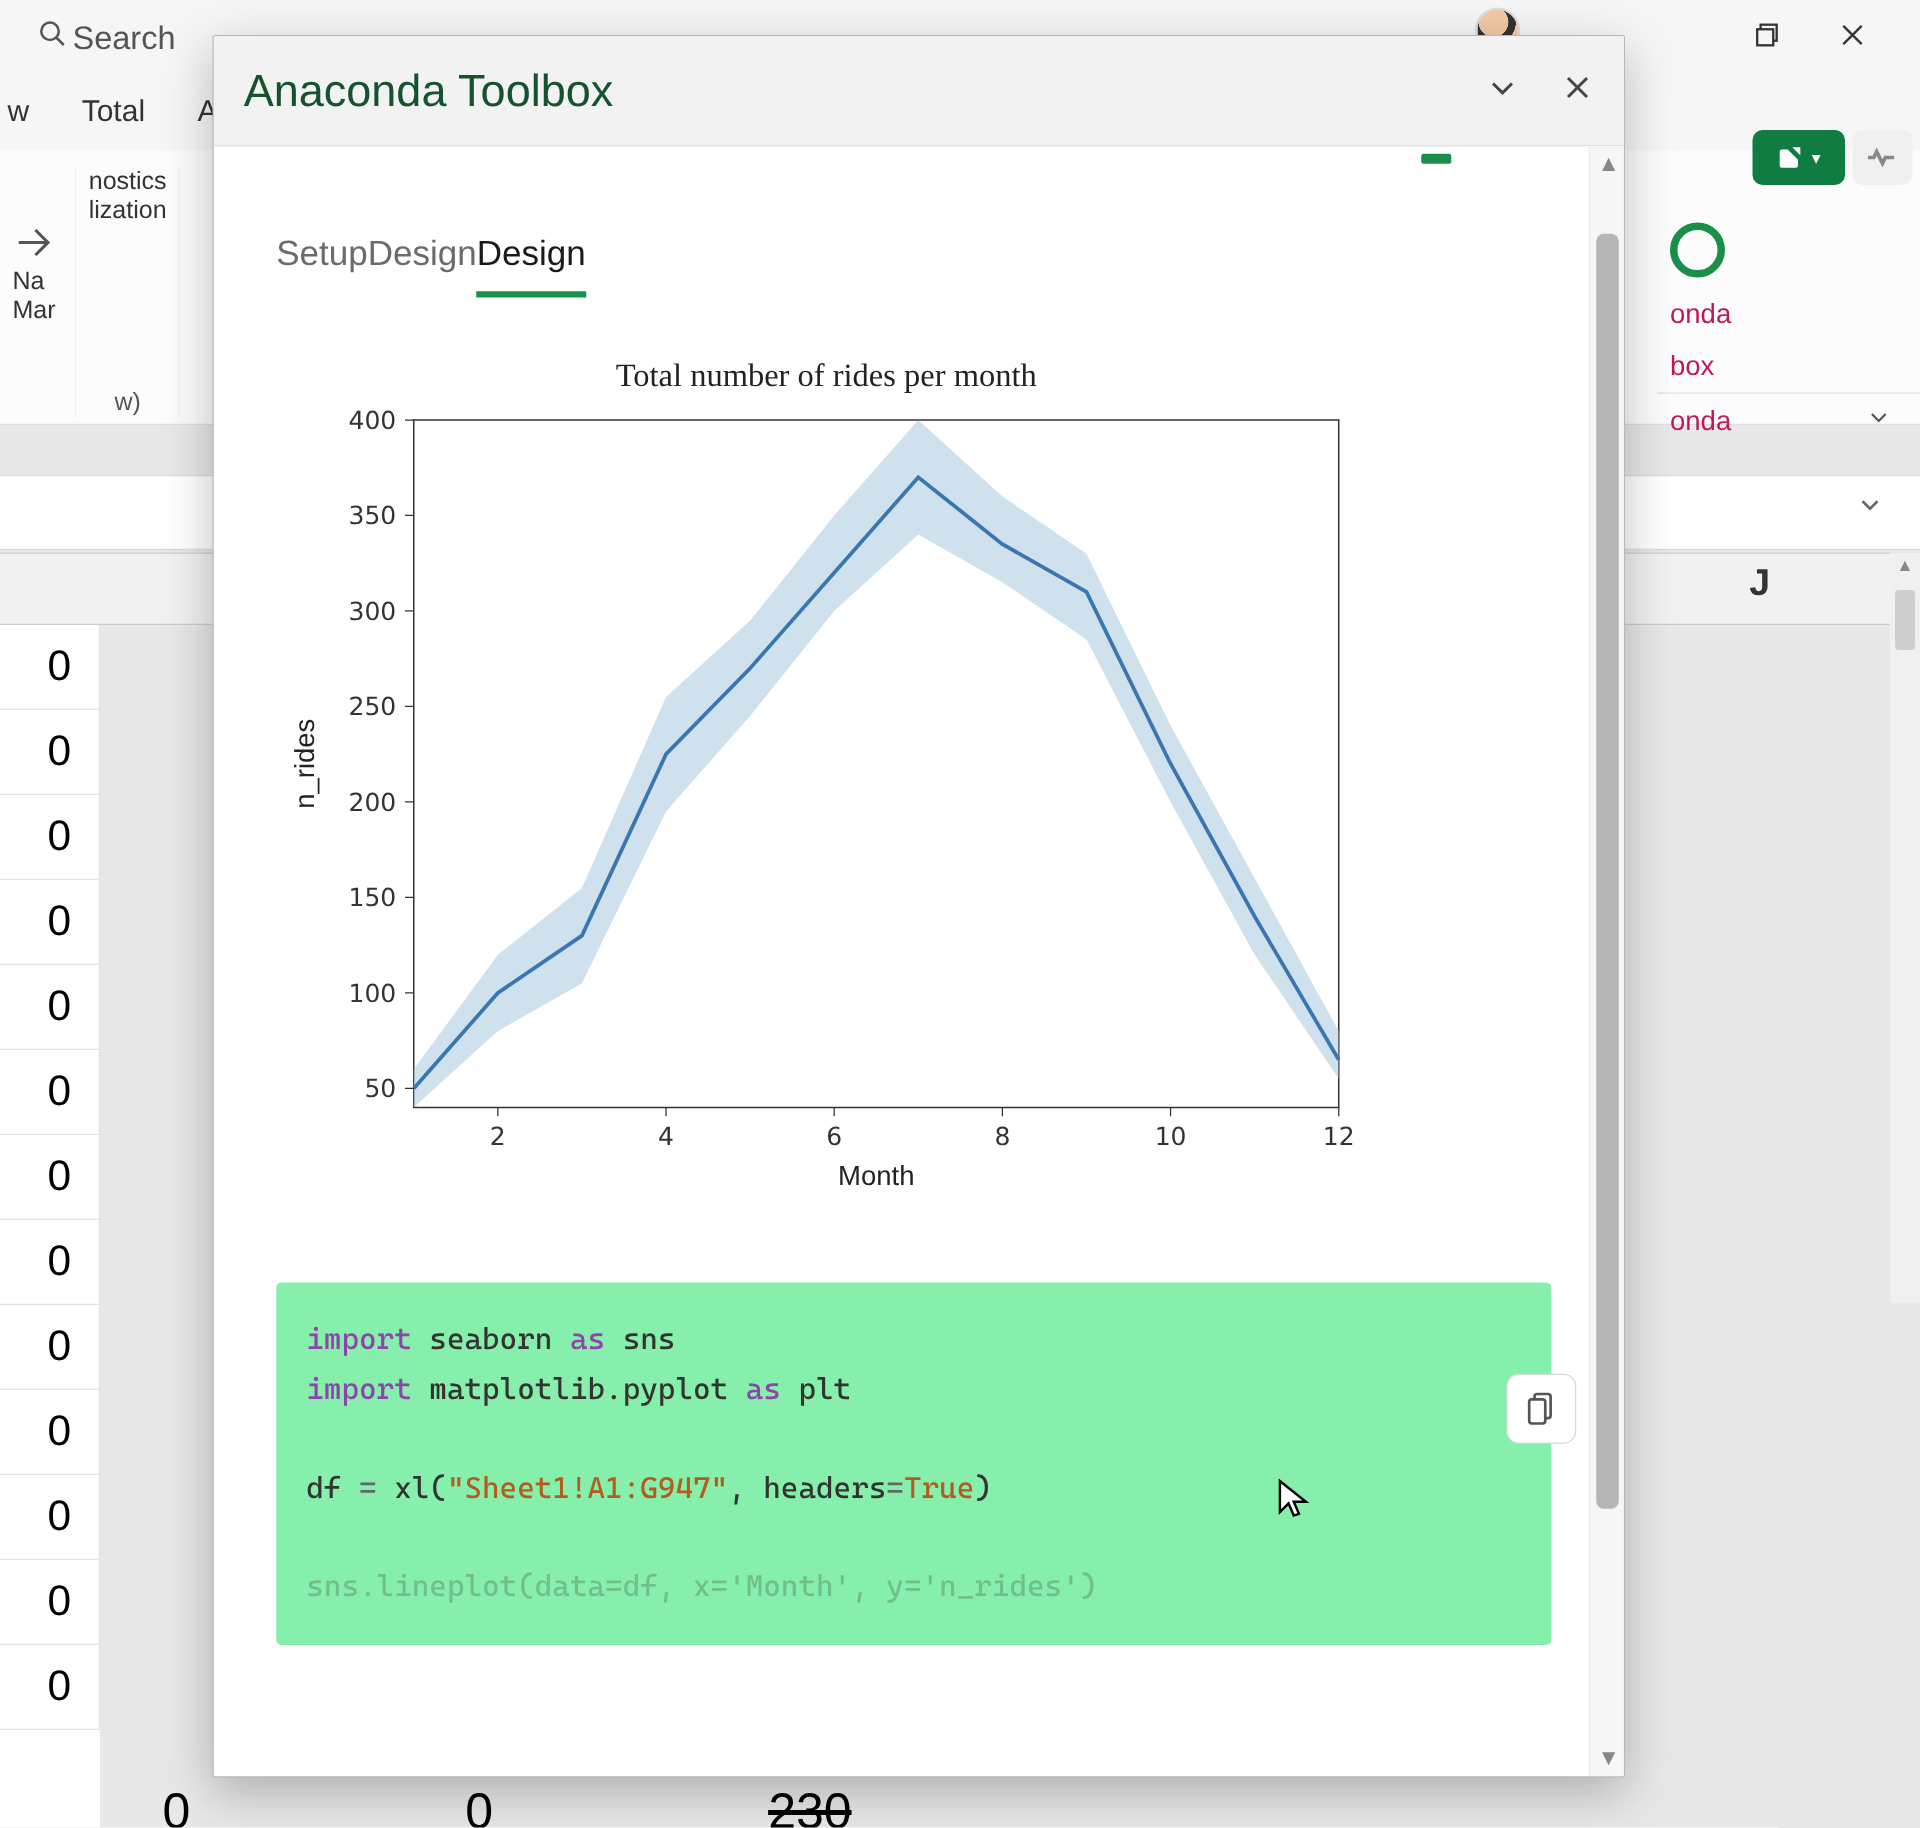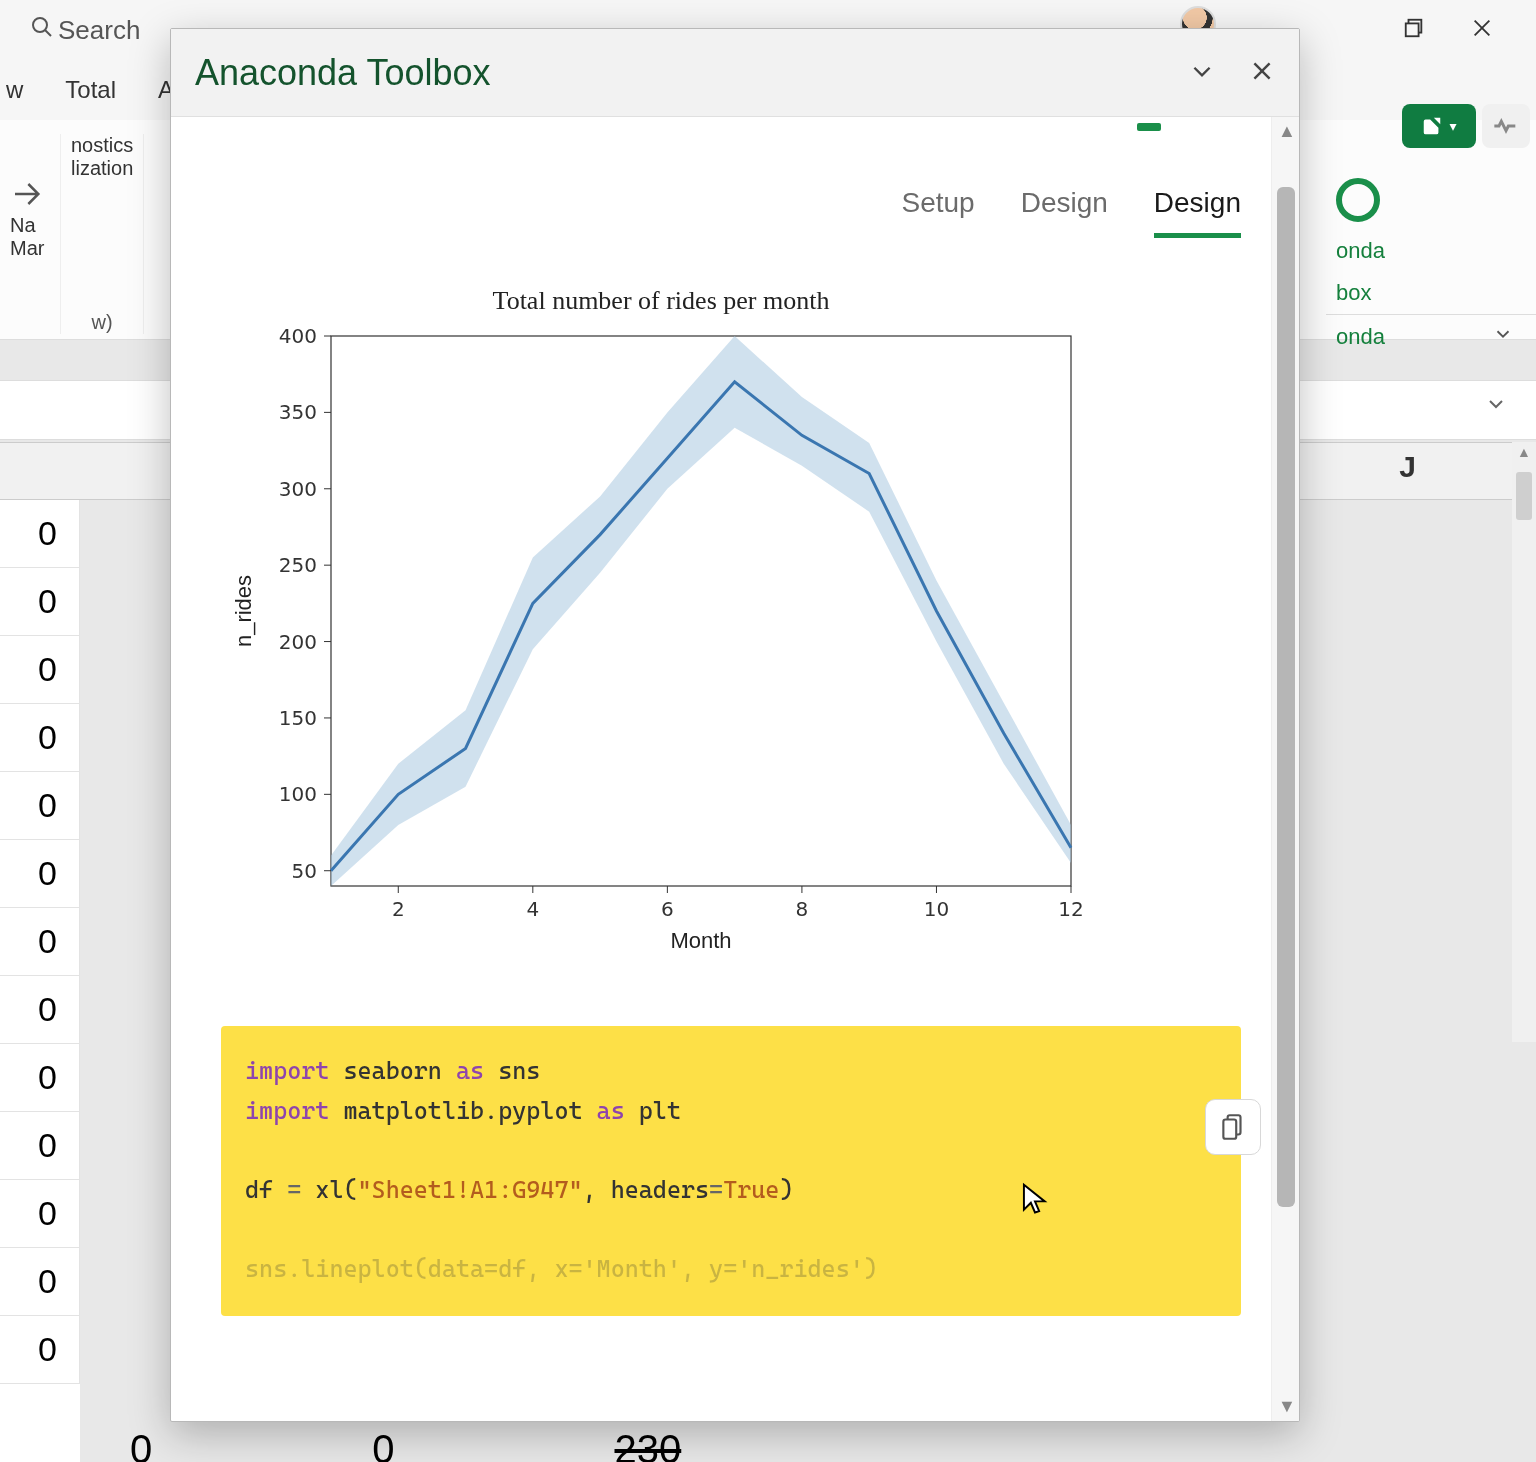--- a/index.html
+++ b/index.html
@@ -101,21 +101,21 @@
     }
     .activity-btn svg { width:28px; height:16px; stroke:#888; fill:none; stroke-width:2.5; }
 
     
     .right-frags {
       position:absolute;
       right: 0;
       top: 170px;
       width: 210px;
       font-size:22px;
-      color:#15803d;
+      color:#be185d;
     }
     .rf-row { display:flex; align-items:center; justify-content:space-between; padding:8px 22px 8px 10px; }
     .rf-row .o-icon { width:44px;height:44px;border:6px solid #1a8f4a;border-radius:50%; }
     .rf-caret svg { width:22px;height:22px;stroke:#555;fill:none;stroke-width:2; }
 
     
     .sheet {
       position: absolute;
       top: 440px; left: 0;
       width: 280px;
@@ -257,24 +257,22 @@
     .green-dash {
       position:absolute;
       top: 6px; right: 110px;
       width: 24px; height: 8px;
       background:#1a8f4a;
       border-radius:2px;
     }
 
     .tabs {
       display:flex;
-      gap: 46px;
       margin-top: 50px;
       font-size: 28px;
-      justify-content: flex-end;
     }
     .tabs .t { color:#6b6b6b; padding-bottom:14px; }
     .tabs .t.active { color:#1a1a1a; font-weight:500; border-bottom:5px solid #1a8f4a;}
 
     
     .chart-wrap {
       margin-top: 48px;
       width: 880px;
       position:relative;
     }
@@ -296,21 +294,21 @@
       border:1px solid #d8d8d8;
       border-radius:10px;
       background:#fff;
       display:flex;align-items:center;justify-content:center;
     }
     .copy-btn svg { width:26px;height:30px;stroke:#555;fill:none;stroke-width:2; }
 
     
     .code-block {
       margin-top: 60px;
-      background:#fde047;
+      background:#86efac;
       border-radius:4px;
       padding: 26px 24px;
       font-family: "Cascadia Mono", Consolas, monospace;
       font-size: 24px;
       line-height: 1.65;
       color:#333;
       white-space: pre;
       overflow:hidden;
     }
     .kw { color:#8e44ad; }

